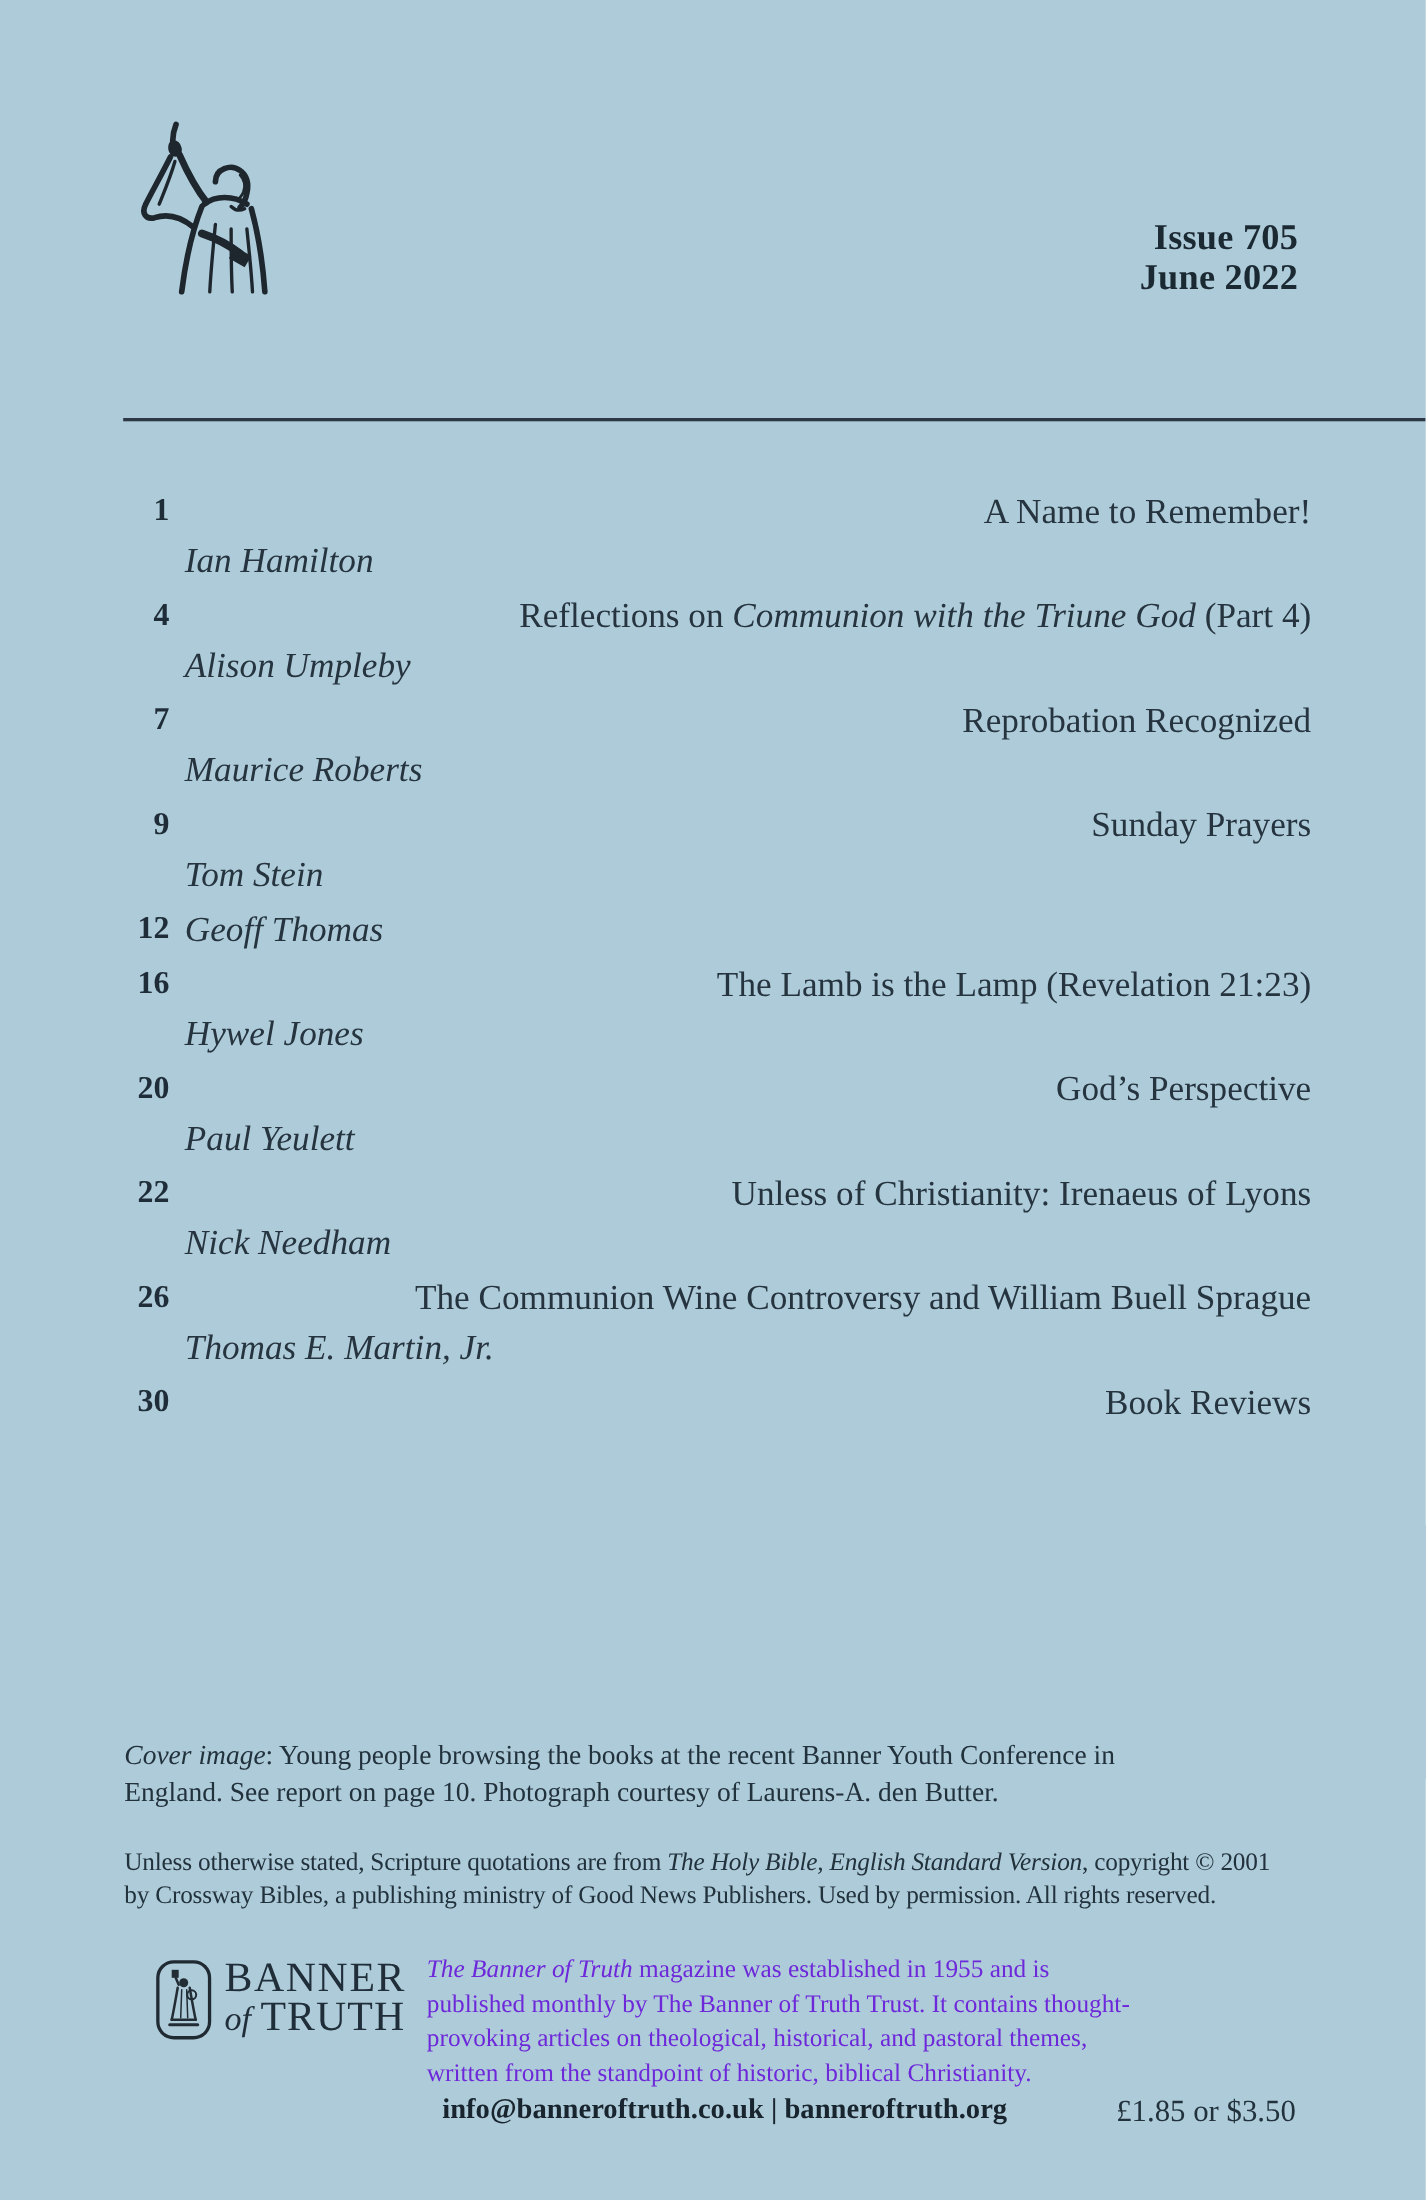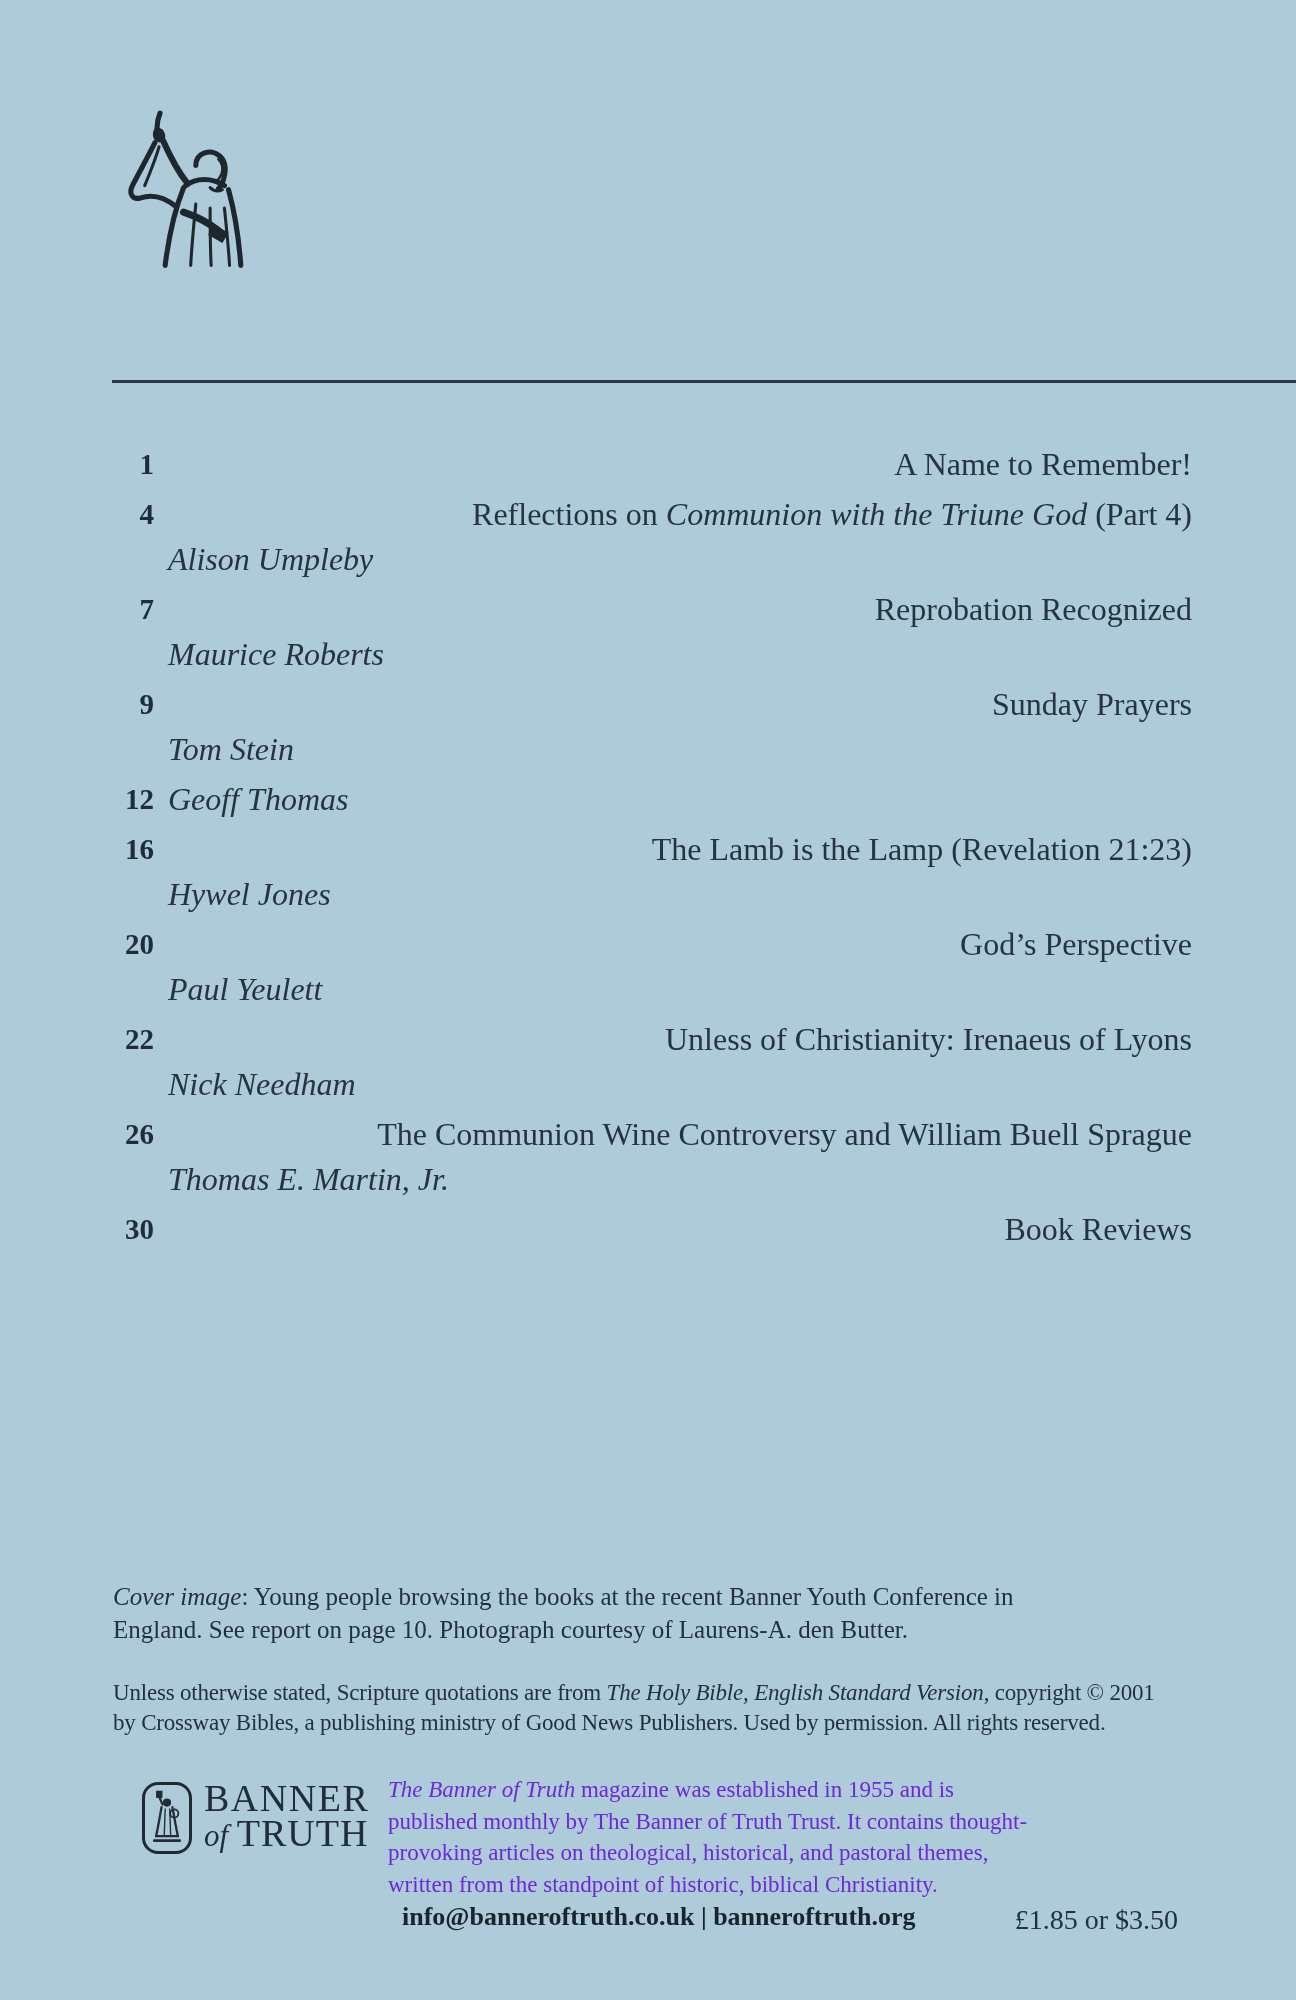--- a/index.html
+++ b/index.html
@@ -87,28 +87,33 @@
         <path d="M114 78 C120 100 124 124 126 152" stroke-width="5"></path>
         <path d="M70 100 C82 104 94 110 104 118" stroke-width="7"></path>
         <path d="M100 112 l14 8 -6 10 -14 -8 Z" fill="#1e262e" stroke="none"></path>
         <path d="M82 92 C80 112 78 132 77 152" stroke-width="3"></path>
         <path d="M96 96 C96 116 96 134 97 152" stroke-width="3"></path>
         <path d="M110 96 C112 116 114 134 115 152" stroke-width="3"></path>
       </g>
     </svg>
   </div>
 
+  <div class="issue-block">
+    <div>Issue 705</div>
+    <div>June 2022</div>
+  </div>
 
   <div class="rule"></div>
 
   <div class="toc">
       <div class="toc-entry">
         <div class="toc-num">1</div>
         <div>
           <div class="toc-title"><span>A Name to Remember!</span></div>
+          <div class="toc-author">Ian Hamilton</div>
         </div>
       </div>
       <div class="toc-entry">
         <div class="toc-num">4</div>
         <div>
           <div class="toc-title"><span>Reflections on </span><span class="it">Communion with the Triune God</span><span> (Part 4)</span></div>
           <div class="toc-author">Alison Umpleby</div>
         </div>
       </div>
       <div class="toc-entry">

